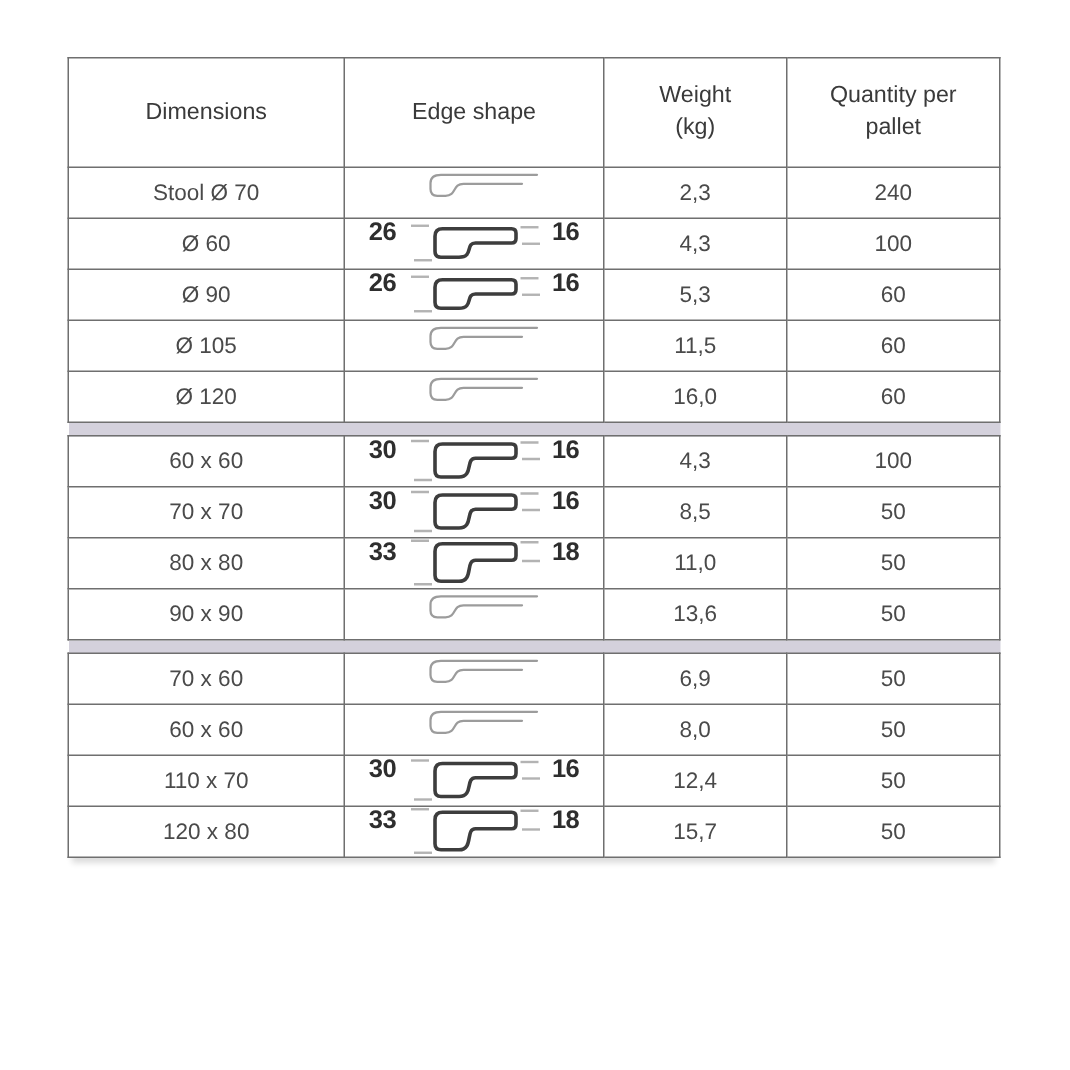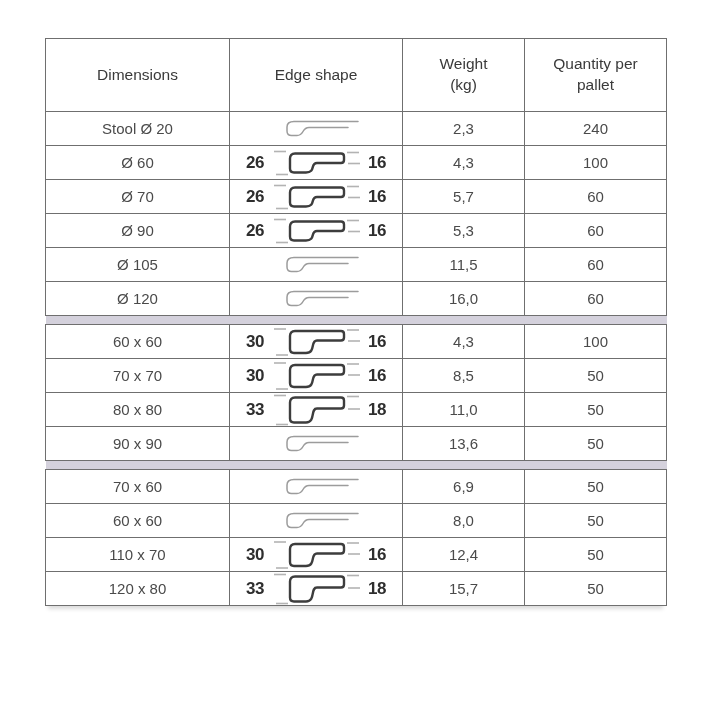--- a/index.html
+++ b/index.html
@@ -25,21 +25,21 @@
   }
   table.spec th{
     height:72px;font-size:15.5px;color:#3a3a3a;
   }
   .th-label{white-space:pre-line;line-height:1.35;}
   table.spec td{height:33px;}
   tr.band td{
     border:none;background:#d4d1dc;height:8px;padding:0;line-height:0;font-size:0;
   }
   .edge-cell{
-    display:flex;align-items:center;justify-content:center;gap:6px;height:100%;
+    display:flex;align-items:flex-start;justify-content:center;gap:6px;height:100%;
   }
   .edge-num{
     font-size:17px;font-weight:700;color:#2e2e2e;letter-spacing:-0.4px;
     line-height:1;
   }
   .edge-cell svg{display:block;}
   .dim-text,.weight-text,.qty-text{color:#4a4a4a;}
 </style>
 </head>
 <body>
@@ -66,21 +66,21 @@
 (kg)</div>
             </th>
           <th>
               <div class="th-label">Quantity per
 pallet</div>
             </th>
         </tr>
       </thead>
       <tbody>
           <tr>
-            <td><span class="dim-text">Stool Ø 20</span></td>
+            <td><span class="dim-text">Stool Ø 70</span></td>
             <td>
               <div class="edge-cell">
                 <svg width="92" height="24" viewBox="0 0 92 24">
     <path d="M 88 4.5 H 24 Q 17 4.5 17 10 V 14 Q 17 18.5 21.5 18.5 H 27 C 34.5 18.5 31.5 10.5 39 10.5 H 78" fill="none" stroke="#9c9c9c" stroke-width="1.5" stroke-linejoin="round" stroke-linecap="round"></path>
   </svg>
               </div>
             </td>
             <td><span class="weight-text">2,3</span></td>
             <td><span class="qty-text">240</span></td>
           </tr>
@@ -94,38 +94,20 @@
     <line x1="6" y1="27.5" x2="18" y2="27.5" stroke="#b3b3b3" stroke-width="1.6"></line>
     <line x1="77" y1="5.5" x2="89" y2="5.5" stroke="#b3b3b3" stroke-width="1.6"></line>
     <line x1="78" y1="16.5" x2="90" y2="16.5" stroke="#b3b3b3" stroke-width="1.6"></line>
     <path d="M 25 6.5 H 71 Q 74 6.5 74 9.5 V 13 Q 74 16 71 16 H 47 C 40 16 46 25.5 36 25.5 H 24 Q 20 25.5 20 21.5 V 11.5 Q 20 6.5 25 6.5 Z" fill="#ffffff" stroke="#3d3d3d" stroke-width="2.4" stroke-linejoin="round"></path>
   </svg>
                 <span class="edge-num">16</span>
               </div>
             </td>
             <td><span class="weight-text">4,3</span></td>
             <td><span class="qty-text">100</span></td>
-          </tr>
-          <tr>
-            <td><span class="dim-text">Ø 70</span></td>
-            <td>
-              <div class="edge-cell">
-                <span class="edge-num">26</span>
-                <svg width="92" height="32" viewBox="0 0 92 32">
-    <line x1="4" y1="4.5" x2="16" y2="4.5" stroke="#b3b3b3" stroke-width="1.6"></line>
-    <line x1="6" y1="27.5" x2="18" y2="27.5" stroke="#b3b3b3" stroke-width="1.6"></line>
-    <line x1="77" y1="5.5" x2="89" y2="5.5" stroke="#b3b3b3" stroke-width="1.6"></line>
-    <line x1="78" y1="16.5" x2="90" y2="16.5" stroke="#b3b3b3" stroke-width="1.6"></line>
-    <path d="M 25 6.5 H 71 Q 74 6.5 74 9.5 V 13 Q 74 16 71 16 H 47 C 40 16 46 25.5 36 25.5 H 24 Q 20 25.5 20 21.5 V 11.5 Q 20 6.5 25 6.5 Z" fill="#ffffff" stroke="#3d3d3d" stroke-width="2.4" stroke-linejoin="round"></path>
-  </svg>
-                <span class="edge-num">16</span>
-              </div>
-            </td>
-            <td><span class="weight-text">5,7</span></td>
-            <td><span class="qty-text">60</span></td>
           </tr>
           <tr>
             <td><span class="dim-text">Ø 90</span></td>
             <td>
               <div class="edge-cell">
                 <span class="edge-num">26</span>
                 <svg width="92" height="32" viewBox="0 0 92 32">
     <line x1="4" y1="4.5" x2="16" y2="4.5" stroke="#b3b3b3" stroke-width="1.6"></line>
     <line x1="6" y1="27.5" x2="18" y2="27.5" stroke="#b3b3b3" stroke-width="1.6"></line>
     <line x1="77" y1="5.5" x2="89" y2="5.5" stroke="#b3b3b3" stroke-width="1.6"></line>

